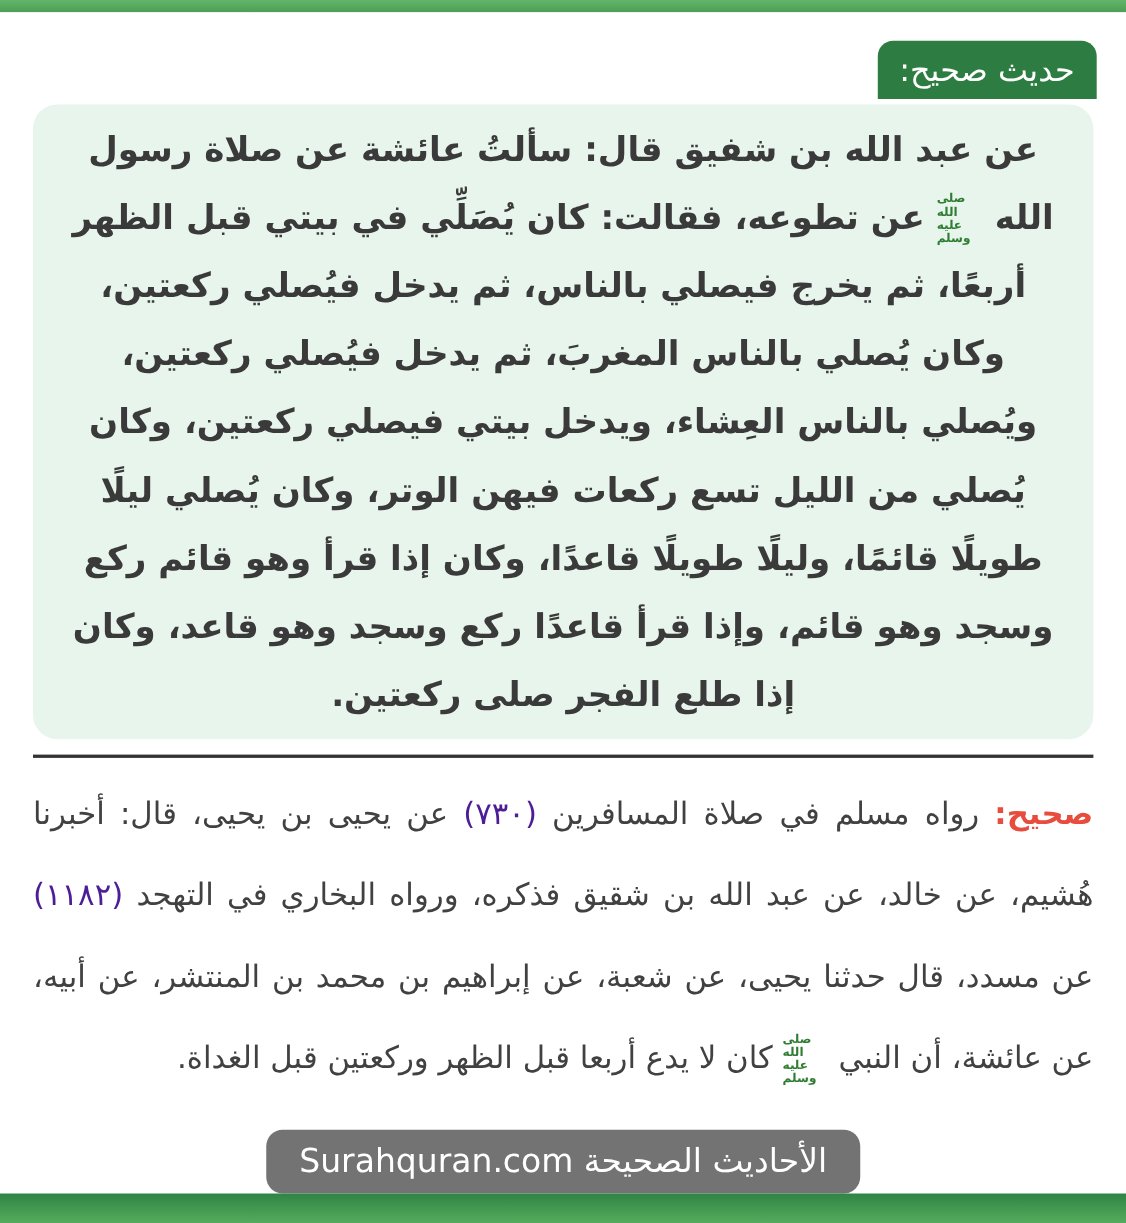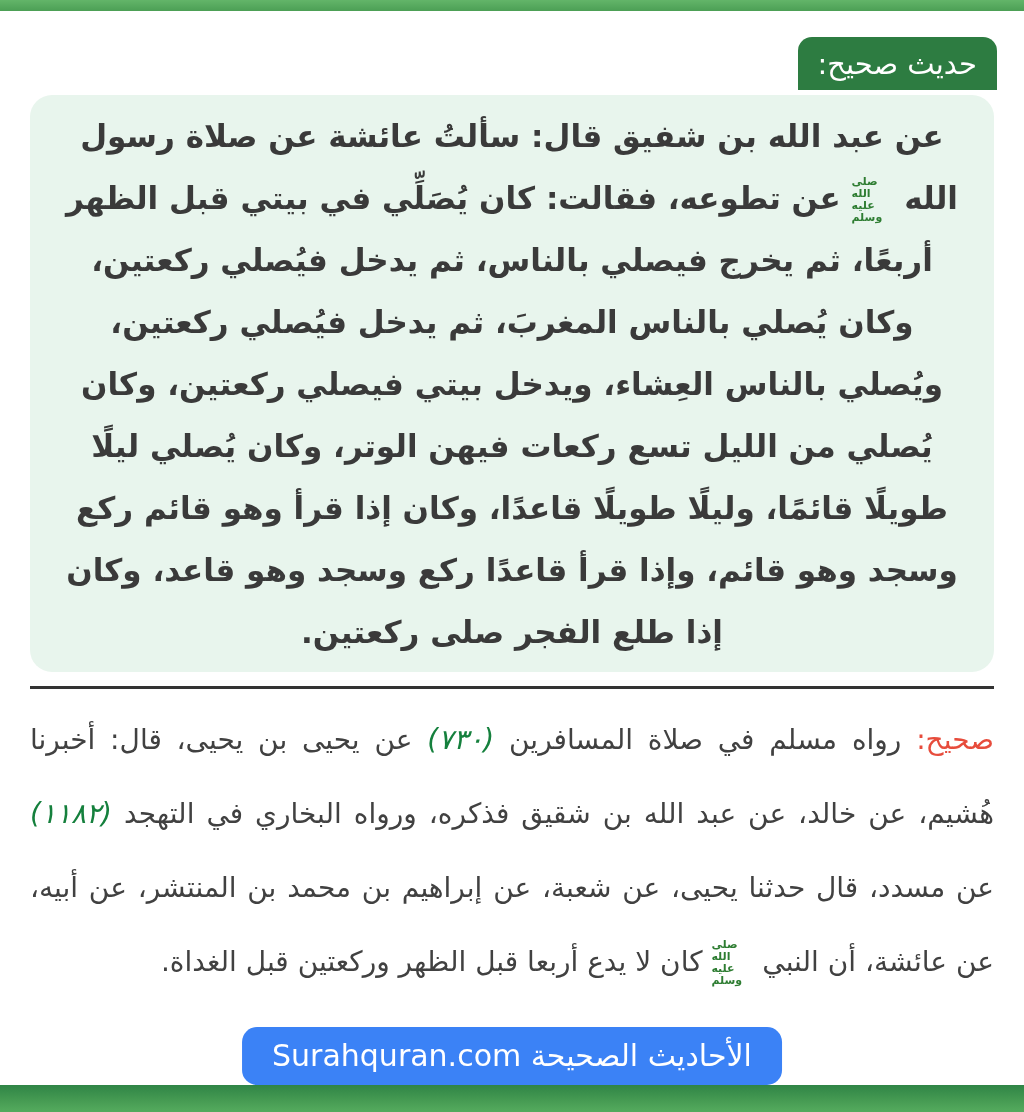--- a/index.html
+++ b/index.html
@@ -74,40 +74,40 @@
     right: 30px;
     margin: 0;
     color: #414141;
     font-size: 28px;
     font-weight: 400;
     line-height: 74px;
     text-align: justify;
     text-justify: inter-word;
   }
   .seg-text { color: inherit; }
-  .seg-grade { color: #e74c3c; font-weight: normal; }
-  .seg-number { color: #15803d; font-style: italic; }
+  .seg-grade { color: #e74c3c; font-weight: bold; }
+  .seg-number { color: #4c1d95; }
   .seg-pbuh {
     display: inline-block;
     width: 42px;
     font-size: 11px;
     font-weight: bold;
     color: #2e7d32;
     line-height: 1.1;
     text-align: left;
     vertical-align: middle;
     white-space: normal;
   }
   
   .footer-button {
     position: absolute;
     bottom: 27px;
     left: 50%;
     transform: translateX(-50%);
-    background: #3b82f6;
+    background: #737373;
     color: #ffffff;
     font-size: 30px;
     line-height: 40px;
     padding: 9px 30px;
     border-radius: 15px 15px 15px 15px;
     white-space: nowrap;
     cursor: pointer;
   }
   
   .bottom-bar {

